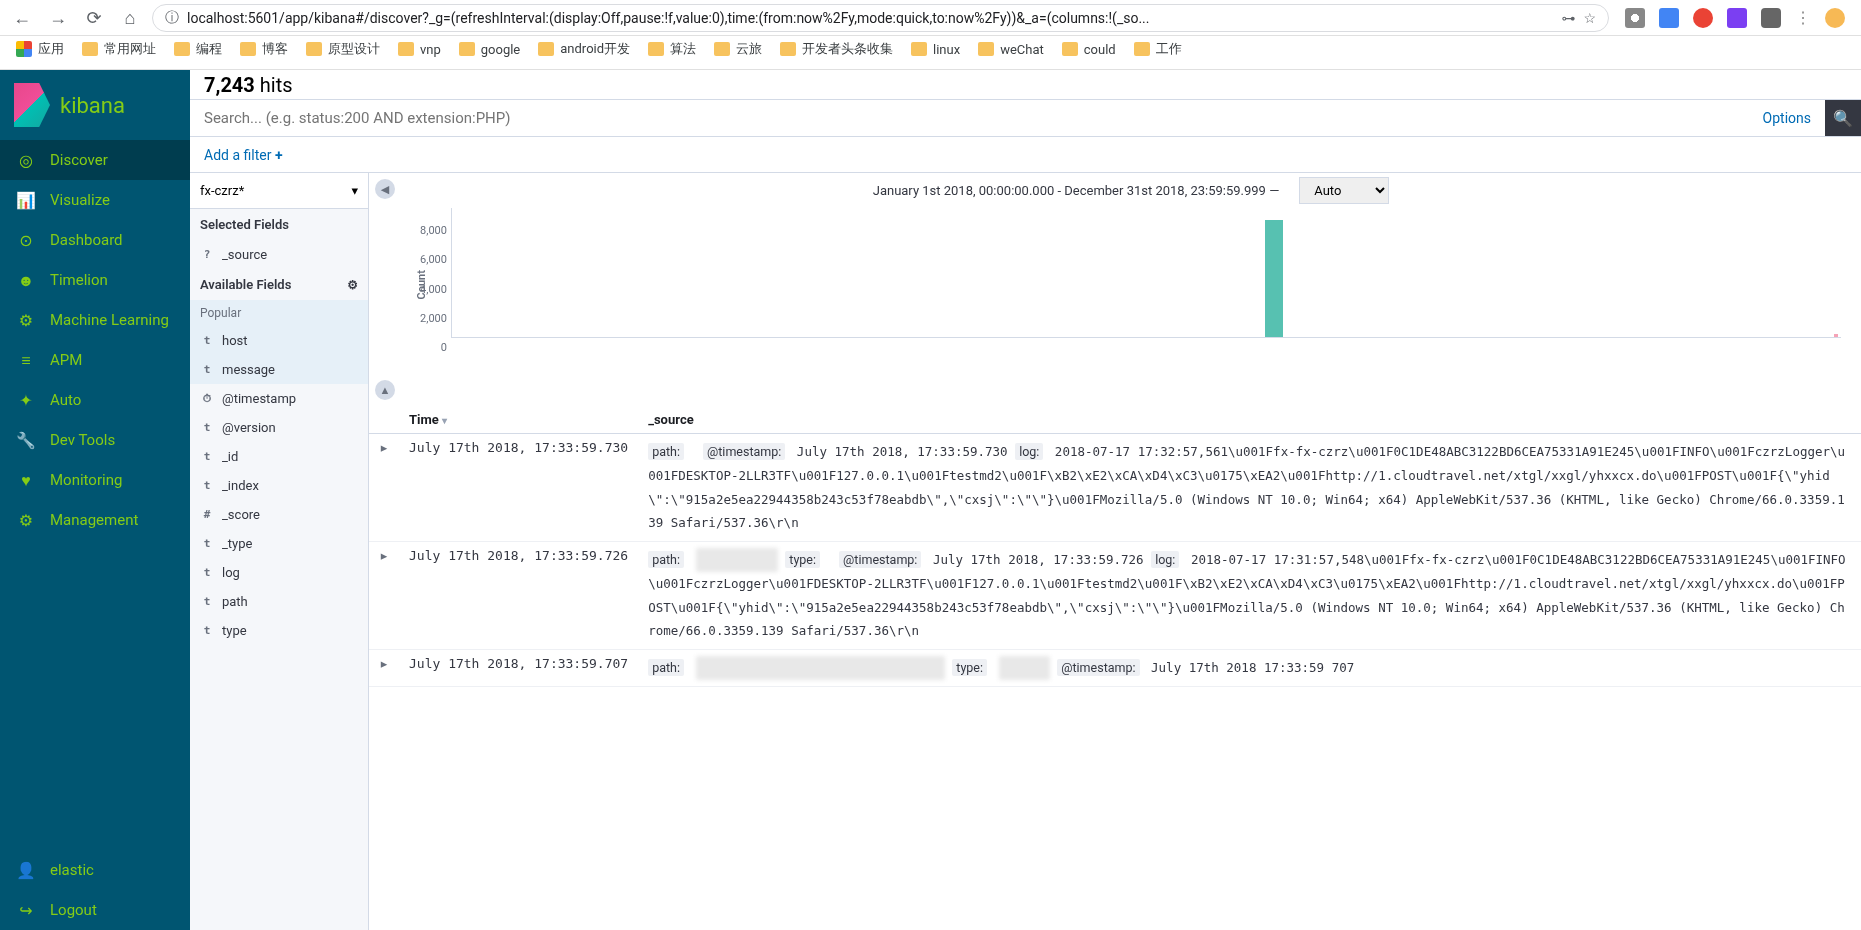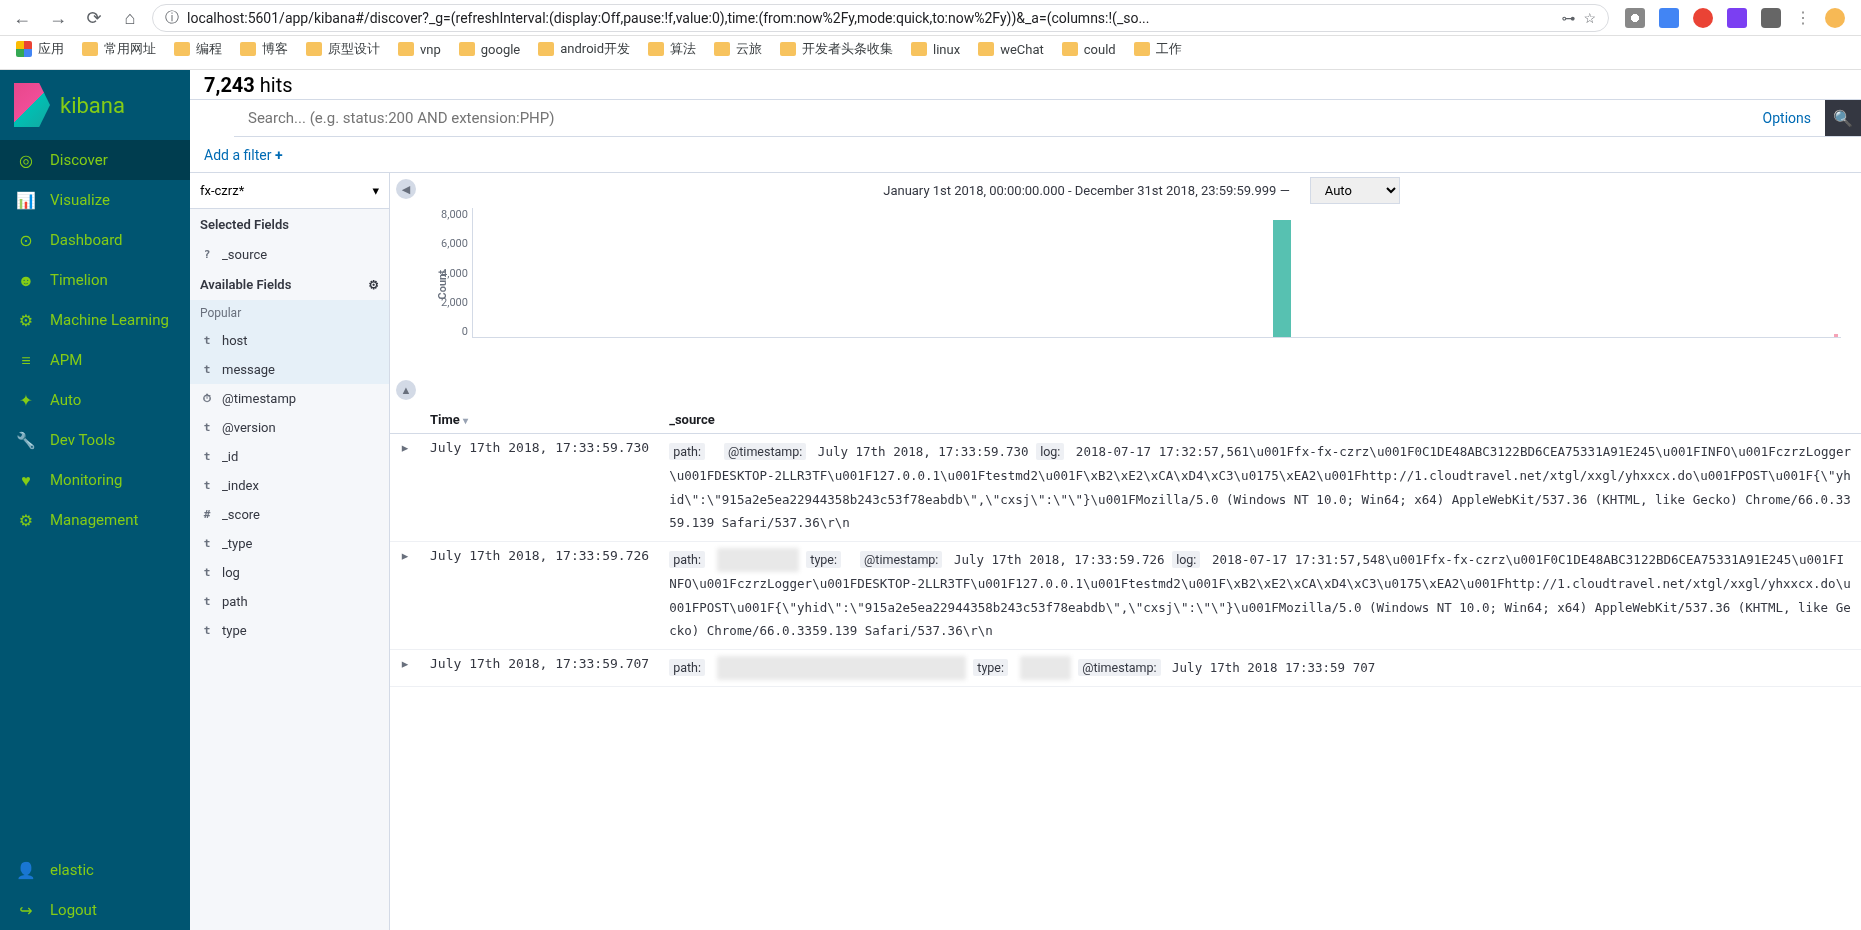--- a/index.html
+++ b/index.html
@@ -32,49 +32,49 @@
 
 
 .content { flex: 1; display: flex; flex-direction: column; overflow: hidden; }
 .top-bar { height: 30px; display: flex; align-items: center; justify-content: space-between; padding: 0 6px 0 14px; border-bottom: 1px solid #d3dae6; }
 .hits { font-size: 20px; }
 .hits b { font-weight: 700; }
 .top-actions { display: flex; gap: 22px; align-items: center; font-size: 14px; color: #343741; }
 .top-actions span { cursor: pointer; }
 .refresh-icon::before { content: "↻"; margin-right: 4px; }
 
-.search-row { display: flex; border-bottom: 1px solid #d3dae6; margin-left: 44px; }
+.search-row { display: flex; border-bottom: 1px solid #d3dae6; }
 .search-input { flex: 1; height: 36px; border: none; padding: 0 14px; font-size: 15px; color: #69707d; outline: none; }
 .options-link { padding: 0 14px; display: flex; align-items: center; color: #006bb4; font-size: 14px; cursor: pointer; }
 .search-btn { width: 36px; background: #343741; color: #fff; display: flex; align-items: center; justify-content: center; cursor: pointer; }
 
 .filter-bar { height: 36px; display: flex; align-items: center; padding: 0 14px; font-size: 14px; color: #006bb4; border-bottom: 1px solid #d3dae6; }
 .filter-bar span { cursor: pointer; }
 
 .discover-body { flex: 1; display: flex; overflow: hidden; }
 
 
-.fields-panel { width: 200px; background: #f5f7fa; border-right: 1px solid #d3dae6; display: flex; flex-direction: column; font-size: 13px; }
+.fields-panel { width: 179px; background: #f5f7fa; border-right: 1px solid #d3dae6; display: flex; flex-direction: column; font-size: 13px; }
 .index-select { height: 36px; border-bottom: 1px solid #d3dae6; display: flex; align-items: center; justify-content: space-between; padding: 0 10px; background: #fff; cursor: pointer; }
 .section-hdr { padding: 8px 10px; font-weight: 600; color: #343741; display: flex; justify-content: space-between; align-items: center; }
 .field-row { padding: 7px 10px; display: flex; align-items: center; gap: 8px; cursor: pointer; color: #343741; }
 .field-row.highlighted { background: #e6f0f8; }
 .field-type { width: 14px; font-weight: 700; font-size: 11px; color: #69707d; text-align: center; font-family: monospace; }
 .popular-hdr { padding: 6px 10px; color: #69707d; font-size: 12px; background: #e6f0f8; }
 
 
 .data-area { flex: 1; display: flex; flex-direction: column; overflow: hidden; }
 .collapse-btn { width: 20px; height: 20px; background: #d3dae6; border-radius: 50%; display: flex; align-items: center; justify-content: center; font-size: 11px; color: #69707d; margin: 6px; cursor: pointer; }
 .hist-header { display: flex; align-items: center; justify-content: center; gap: 20px; padding: 4px 0; font-size: 13px; color: #343741; }
 .interval-select { border: 1px solid #d3dae6; padding: 4px 30px 4px 10px; font-size: 13px; cursor: pointer; }
 
 
 .histogram { height: 170px; position: relative; margin: 0 20px 0 50px; }
 .y-label { position: absolute; left: -44px; top: 50%; transform: rotate(-90deg) translateX(50%); font-size: 11px; color: #69707d; font-weight:600;}
-.y-ticks { position: absolute; left: -40px; top: 0; height: 130px; display: flex; flex-direction: column; justify-content: space-between; font-size: 11px; color: #69707d; text-align: right; width: 36px; }
+.y-ticks { position: absolute; left: -40px; top: 16px; height: 130px; display: flex; flex-direction: column; justify-content: space-between; font-size: 11px; color: #69707d; text-align: right; width: 36px; }
 .chart-plot { position: absolute; left: 0; right: 0; top: 0; height: 130px; border-left: 1px solid #d3dae6; border-bottom: 1px solid #d3dae6; }
 .bar { position: absolute; bottom: 0; width: 18px; background: #57c1b1; }
 .bar.pink { background: #f5a3b7; width: 4px; }
 .x-ticks { position: absolute; left: 0; right: 0; top: 134px; display: flex; justify-content: space-around; font-size: 11px; color: #69707d; }
 .x-label { text-align: center; font-size: 12px; color: #343741; font-weight: 600; margin-top: 2px; }
 
 
 .doc-table { flex: 1; overflow: auto; }
 .doc-table table { width: 100%; border-collapse: collapse; font-size: 13px; }
 .doc-table th { text-align: left; padding: 6px 10px; border-bottom: 1px solid #d3dae6; font-weight: 700; color: #1a1c21; }

